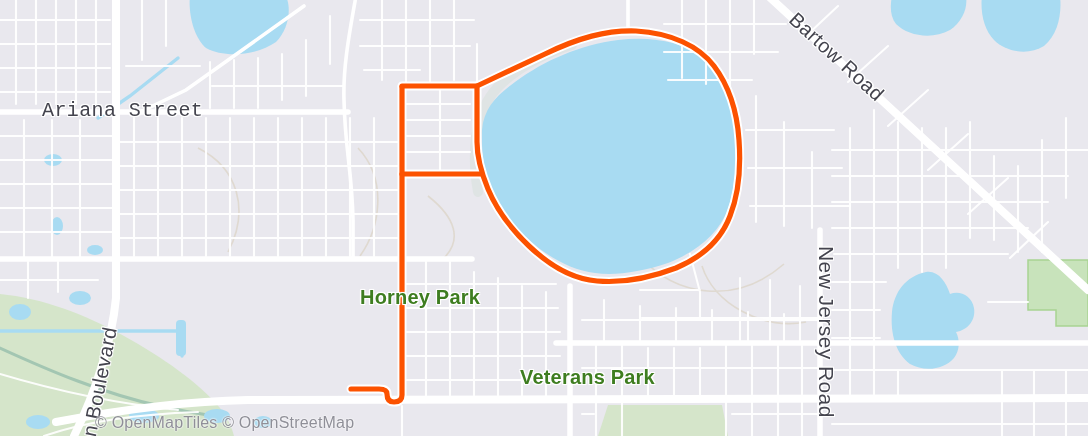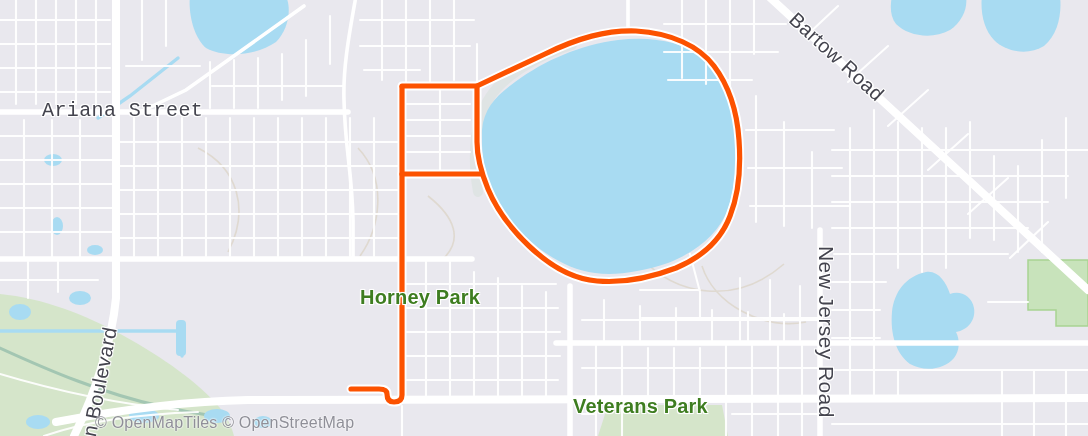--- a/index.html
+++ b/index.html
@@ -107,18 +107,18 @@
       <path class="route-line" d="M477,86 L545,54 C578,38 606,30 636,31 C671,33 699,46 714,66 C729,86 737,110 739,140 C741,168 738,196 730,216 C721,240 702,257 676,268 C650,278 621,283 597,281 C572,279 549,265 529,246 C511,229 496,208 488,189 C481,172 477,158 477,142 L477,86"></path>
       <path class="route-line" d="M402,86 L477,86"></path>
       <path class="route-line" d="M402,174 L480,174"></path>
       <path class="route-line" d="M351,389 L379,389 Q387,389 387,394 Q387,402 394,402 Q402,402 402,395 L402,87"></path>
     </g>
   </svg>
 
   <div class="maplabel" style="left:42px;top:99px;font-family:Liberation Mono, monospace;">Ariana Street</div>
   <div class="maplabel rot" style="left:800px;top:8px;transform:rotate(42.5deg);">Bartow Road</div>
   <div class="maplabel parklabel" style="left:360px;top:286px;">Horney Park</div>
-  <div class="maplabel parklabel" style="left:573px;top:366px;margin-top:29px;">Veterans Park</div>
+  <div class="maplabel parklabel" style="left:520px;top:366px;">Veterans Park</div>
   <div class="maplabel rot" style="left:78px;top:434px;transform:rotate(-79deg);">n Boulevard</div>
   <div class="maplabel rot" style="left:838px;top:246px;transform:rotate(90deg);font-size:21px;">New Jersey Road</div>
 
   <div class="attribution">© OpenMapTiles © OpenStreetMap</div>
 </div>
 
 </body></html>

